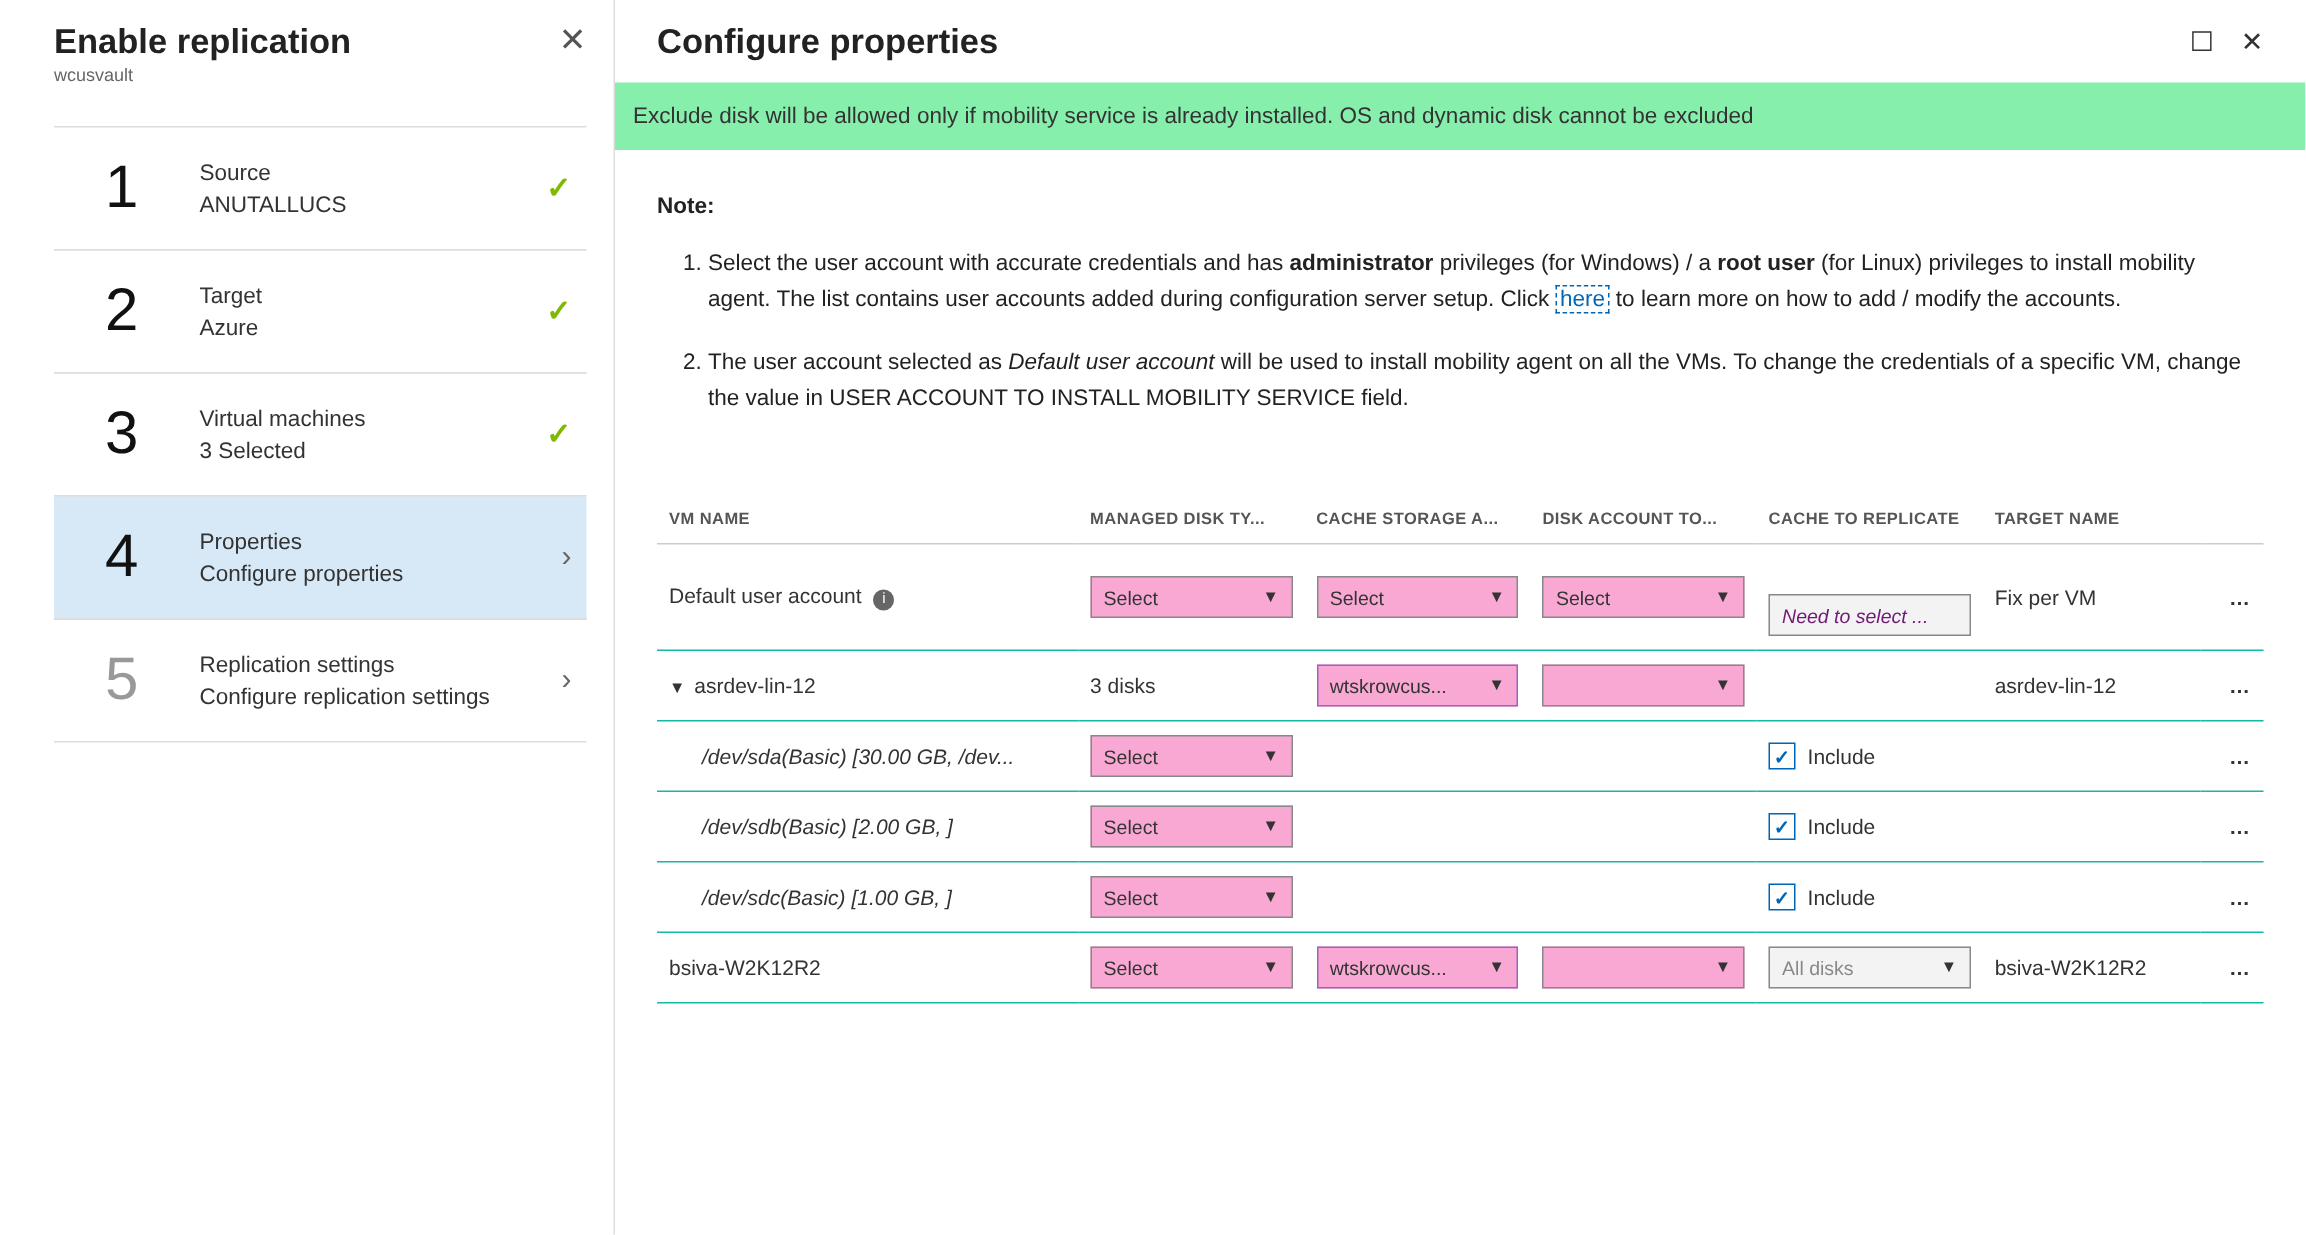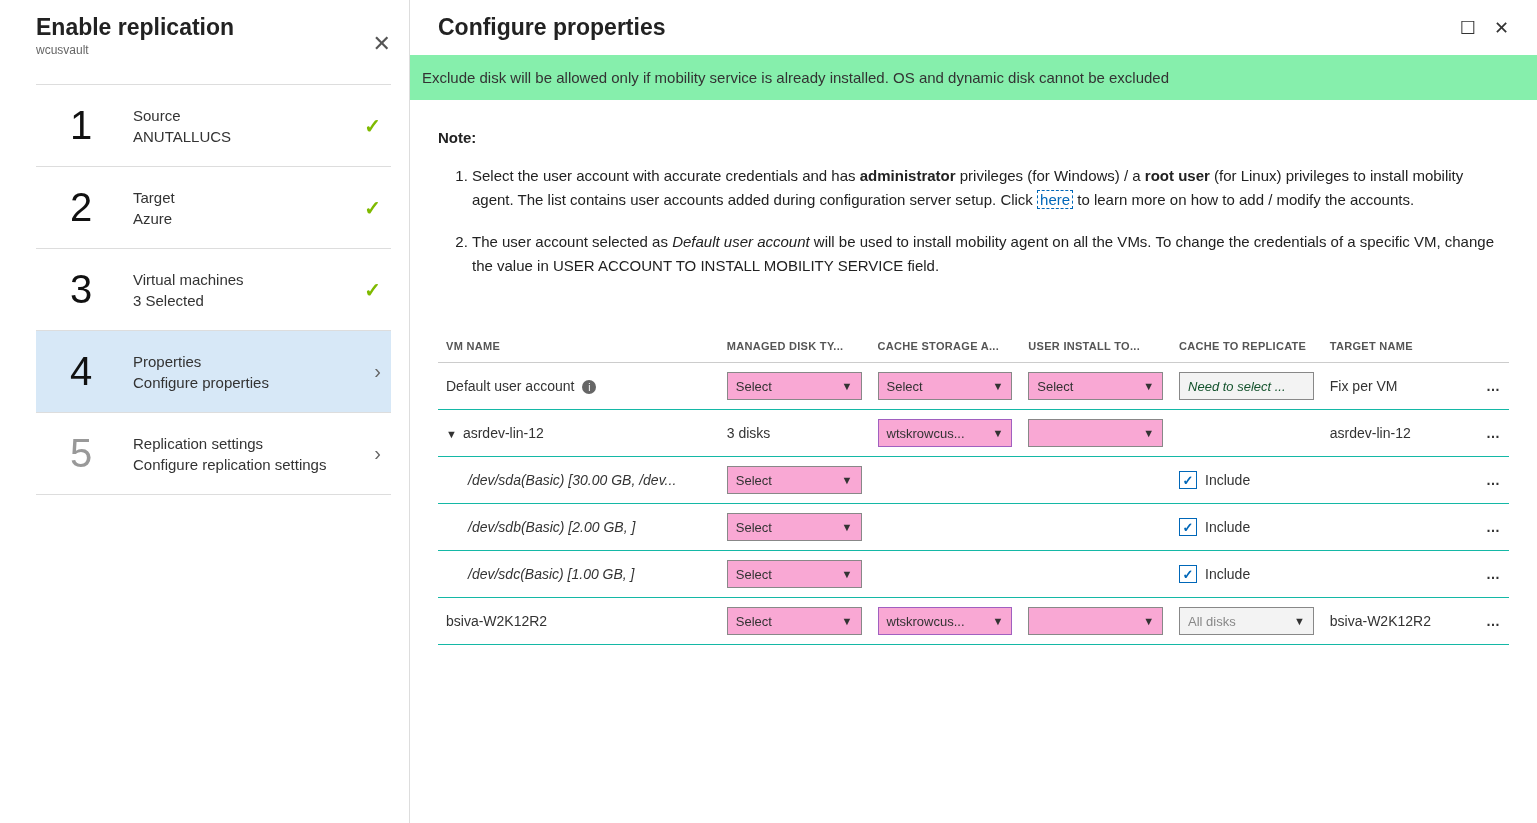--- a/index.html
+++ b/index.html
@@ -1,20 +1,20 @@
 <!DOCTYPE html>
 <html><head>
 <meta charset="utf-8">
 <style>
   * { box-sizing: border-box; margin: 0; padding: 0; font-family: "Segoe UI", Arial, sans-serif; }
   body { display: flex; width: 1537px; height: 823px; overflow: hidden; }
   
   
   .left-panel { width: 410px; border-right: 1px solid #ddd; padding: 14px 18px 0 36px; position: relative; }
-  .left-header { display: flex; align-items: flex-end; justify-content: space-between; padding-bottom: 18px; }
+  .left-header { display: flex; align-items: flex-start; justify-content: space-between; padding-bottom: 18px; }
   .left-title { font-size: 23px; font-weight: 600; color: #222; }
   .left-subtitle { font-size: 12px; color: #666; margin-top: 2px; }
   .close-x { font-size: 22px; color: #555; cursor: pointer; user-select: none; }
   
   .wizard { margin-top: 10px; }
   .wizard-step { display: flex; align-items: center; border-top: 1px solid #ddd; border-bottom: 1px solid #ddd; margin-top: -1px; padding: 18px 10px 18px 34px; position: relative; }
   .wizard-step.active { background: #d7e8f7; border-bottom: 1px solid #bcd; }
   .wizard-step.disabled .step-text { color: #999; }
   .step-num { font-size: 40px; font-weight: 300; width: 42px; text-align: left; color: #111; }
   .wizard-step.disabled .step-num { color: #999; }
@@ -42,21 +42,21 @@
   .italic { font-style: italic; }
   
   
   .prop-table { width: calc(100% - 56px); margin: 24px 28px 0 28px; border-collapse: collapse; table-layout: fixed; }
   .prop-table th { text-align: left; font-size: 11px; font-weight: 700; letter-spacing: 0.3px; color: #555; padding: 10px 8px; border-bottom: 1px solid #ccc; white-space: nowrap; overflow: hidden; text-overflow: ellipsis; }
   .prop-table td { padding: 9px 8px; font-size: 14px; color: #333; border-bottom: 1px solid #14b8a6; vertical-align: middle; white-space: nowrap; overflow: hidden; text-overflow: ellipsis; }
   
   .sel { display: flex; align-items: center; justify-content: space-between; border: 1px solid #888; padding: 4px 8px; height: 28px; font-size: 13px; background: #f9a8d4; cursor: pointer; }
   .sel.purple { border: 1px solid #a060c0; }
   .sel .caret { font-size: 11px; color: #333; }
-  .sel.ghost { background: #f3f3f3; color: #14532d; font-style: italic; }
+  .sel.ghost { background: #f3f3f3; color: #701a75; font-style: italic; margin-top: 24px; }
   .sel.ghost-all { background: #f3f3f3; color: #888; }
   
   .chk-wrap { display: inline-flex; align-items: center; gap: 8px; }
   .chk { width: 18px; height: 18px; border: 1px solid #0067b8; display: inline-flex; align-items: center; justify-content: center; color: #0067b8; font-size: 13px; font-weight: bold; }
   
   .ellips { font-size: 18px; font-weight: bold; letter-spacing: 1px; color: #555; cursor: pointer; text-align: right; }
   .info-dot { display:inline-flex; width:14px; height:14px; border-radius:50%; background:#666; color:#fff; font-size:10px; align-items:center; justify-content:center; margin-left:4px; }
   
   .expander { display:inline-block; margin-right:6px; font-size:11px; }
   .indent { padding-left: 30px !important; font-style: italic; }
@@ -147,21 +147,21 @@
         <col style="width:145px">
         <col style="width:145px">
         <col style="width:140px">
         <col style="width:40px">
     </colgroup>
     <thead>
       <tr>
         <th>VM NAME</th>
         <th>MANAGED DISK TY...</th>
         <th>CACHE STORAGE A...</th>
-        <th>USER INSTALL TO...</th>
+        <th>DISK ACCOUNT TO...</th>
         <th>CACHE TO REPLICATE</th>
         <th>TARGET NAME</th>
         <th></th>
       </tr>
     </thead>
     <tbody>
 
       <tr>
         <td><span>Default user account</span> <span class="info-dot">i</span></td>
         <td>

